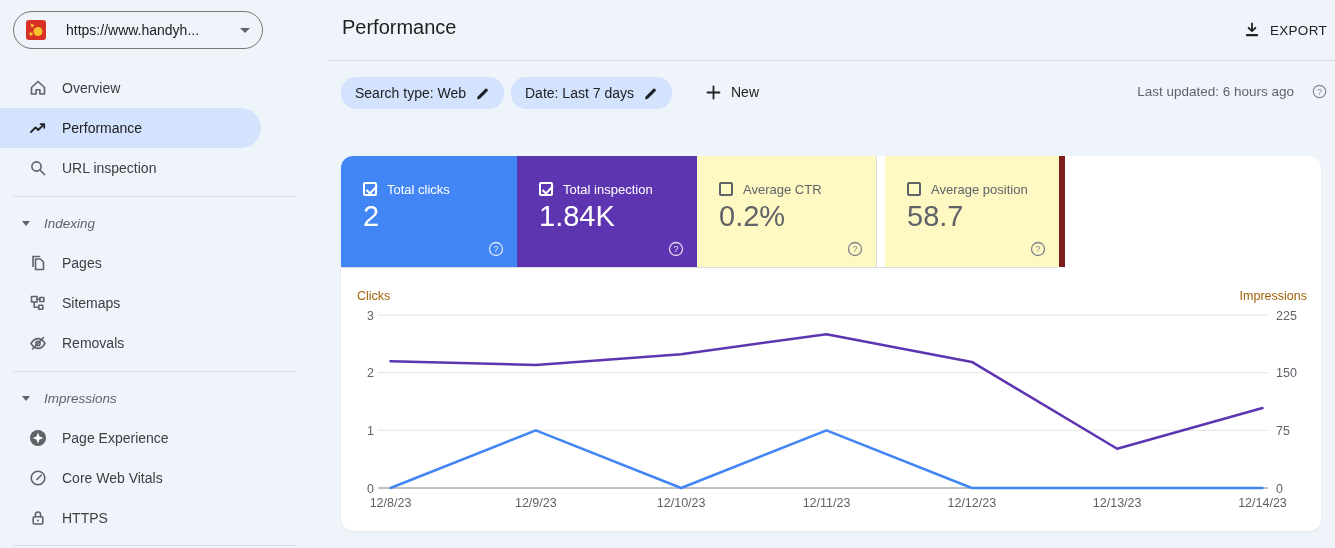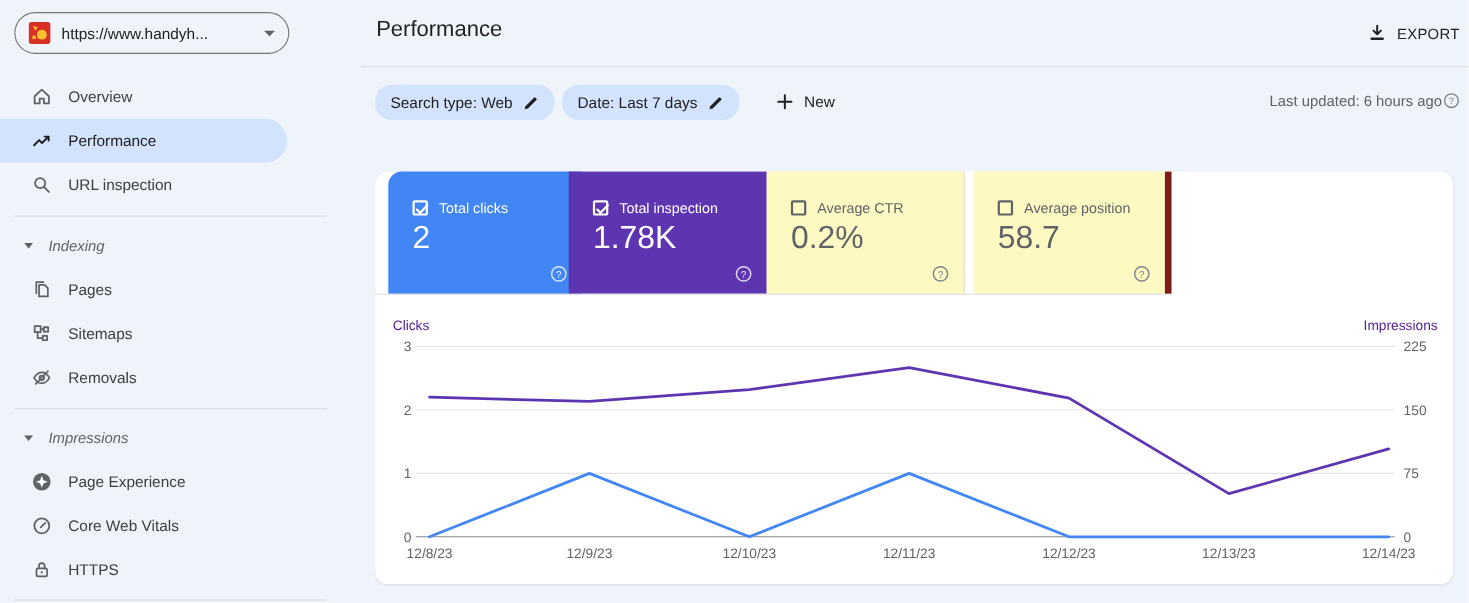--- a/index.html
+++ b/index.html
@@ -9,21 +9,21 @@
     font-family:"Liberation Sans", sans-serif;
     color:#202124;
     position:relative;
   }
   .abs { position:absolute; }
 
   
   .prop-selector {
     left:13px; top:11px; width:250px; height:38px;
     border:1px solid #747775; border-radius:19px;
-    display:flex; align-items:center; padding:0 12px; gap:10px;
+    display:flex; align-items:center; padding:0 12px; gap:20px;
     cursor:pointer; background:transparent;
   }
   .prop-selector .favicon { width:20px; height:20px; flex:0 0 auto; }
   .prop-selector .url { font-size:14px; font-weight:500; color:#202124; white-space:nowrap; overflow:hidden; flex:1; }
   .caret-down { width:0; height:0; border-left:5px solid transparent; border-right:5px solid transparent; border-top:5px solid #5f6368; }
 
   .nav-item {
     left:0; width:261px; height:40px;
     display:flex; align-items:center;
     border-radius:0 20px 20px 0;
@@ -61,21 +61,21 @@
     top:77px; height:30px; border-radius:15px; background:#d3e3fd;
     display:flex; align-items:center; gap:9px; padding:16px 14px;
     font-size:14px; color:#202124; cursor:pointer; white-space:nowrap;
   }
   .new-btn {
     top:77px; left:699px; height:30px;
     display:flex; align-items:center; gap:9px; padding:0 6px;
     font-size:14px; color:#202124; cursor:pointer;
   }
   .last-updated {
-    top:84px; right:8px; display:flex; align-items:center; gap:1px;
+    top:84px; right:8px; display:flex; align-items:center; gap:18px;
     font-size:13.5px; color:#5f6368;
   }
 
   
   .panel {
     left:341px; top:156px; width:980px; height:375px;
     background:#fff; border-radius:12px;
     box-shadow:0 1px 2px rgba(60,64,67,.08);
   }
   .metric-card {
@@ -87,21 +87,21 @@
   }
   .metric-card .check { position:absolute; left:-1px; top:-2px; display:none; }
   .metric-card .m-label { position:absolute; left:46px; top:26px; font-size:13px; font-weight:500; color:#5f6368; white-space:nowrap; }
   .metric-card .m-value { position:absolute; left:22px; top:44px; font-size:29px; color:#5f6368; }
   .metric-card.sel .cb { border-color:#fff; }
   .metric-card.sel .check { display:block; }
   .metric-card.sel .m-label, .metric-card.sel .m-value { color:#fff; }
   .metric-card .q { position:absolute; right:13px; bottom:10px; }
   .cards-bottom-line { left:0; top:111px; width:716px; height:1px; background:#dadce0; }
 
-  .axis-corner { top:133px; font-size:12.5px; color:#4c1d95; }
+  .axis-corner { top:133px; font-size:12.5px; color:#a16207; }
 </style>
 </head>
 <body>
 
 <div class="abs prop-selector">
   <svg class="favicon" viewBox="0 0 20 20">
     <rect x="0" y="0" width="20" height="20" rx="3" fill="#d93025"></rect>
     <circle cx="12" cy="11.5" r="4.5" fill="#fbc02d"></circle>
     <path d="M4 3.5l4.5 1.5-2.5 3z" fill="#fbc02d"></path>
     <rect x="3.5" y="12.5" width="3" height="3" fill="#fbc02d"></rect>
@@ -237,42 +237,42 @@
 <div class="abs last-updated">
   <span>Last updated: 6 hours ago</span>
   <svg width="15" height="15" viewBox="0 0 15 15">
     <circle cx="7.5" cy="7.5" r="6.2" stroke="#80868b" fill="none" stroke-width="1.2"></circle>
     <text x="7.5" y="10.6" text-anchor="middle" font-size="8.5" fill="#80868b" font-family="'Liberation Sans',sans-serif">?</text>
   </svg>
 </div>
 
 <div class="abs panel">
 
-  <div class="abs metric-card sel" style="left: 0px; width: 176px; border-radius: 12px 0px 0px; background: rgb(66, 133, 244); margin-left: 12px;">
+  <div class="abs metric-card sel" style="left: 0px; width: 176px; border-radius: 12px 0px 0px; background: rgb(66, 133, 244);">
     <span class="cb">
       <svg class="check" width="16" height="16" viewBox="0 0 16 16">
         <path d="M3 8.5l3 3 6.5-7" stroke="#fff" stroke-width="2" fill="none" stroke-linecap="round" stroke-linejoin="round"></path>
       </svg>
     </span>
     <span class="m-label">Total clicks</span>
     <span class="m-value">2</span>
     <svg class="q" width="16" height="16" viewBox="0 0 16 16">
       <circle cx="8" cy="8" r="6.5" stroke="rgba(255,255,255,.8)" fill="none" stroke-width="1.3"></circle>
       <text x="8" y="11.3" text-anchor="middle" font-size="9" fill="rgba(255,255,255,.9)" font-family="'Liberation Sans',sans-serif">?</text>
     </svg>
   </div>
 
   <div class="abs metric-card sel" style="left: 176px; width: 180px; background: rgb(94, 53, 177);">
     <span class="cb">
       <svg class="check" width="16" height="16" viewBox="0 0 16 16">
         <path d="M3 8.5l3 3 6.5-7" stroke="#fff" stroke-width="2" fill="none" stroke-linecap="round" stroke-linejoin="round"></path>
       </svg>
     </span>
     <span class="m-label">Total inspection</span>
-    <span class="m-value">1.78K</span>
+    <span class="m-value">1.84K</span>
     <svg class="q" width="16" height="16" viewBox="0 0 16 16">
       <circle cx="8" cy="8" r="6.5" stroke="rgba(255,255,255,.8)" fill="none" stroke-width="1.3"></circle>
       <text x="8" y="11.3" text-anchor="middle" font-size="9" fill="rgba(255,255,255,.9)" font-family="'Liberation Sans',sans-serif">?</text>
     </svg>
   </div>
 
   <div class="abs metric-card" style="left:356px;width:180px;border-right:1px solid #dadce0">
     <span class="cb"></span>
     <span class="m-label">Average CTR</span>
     <span class="m-value">0.2%</span>

